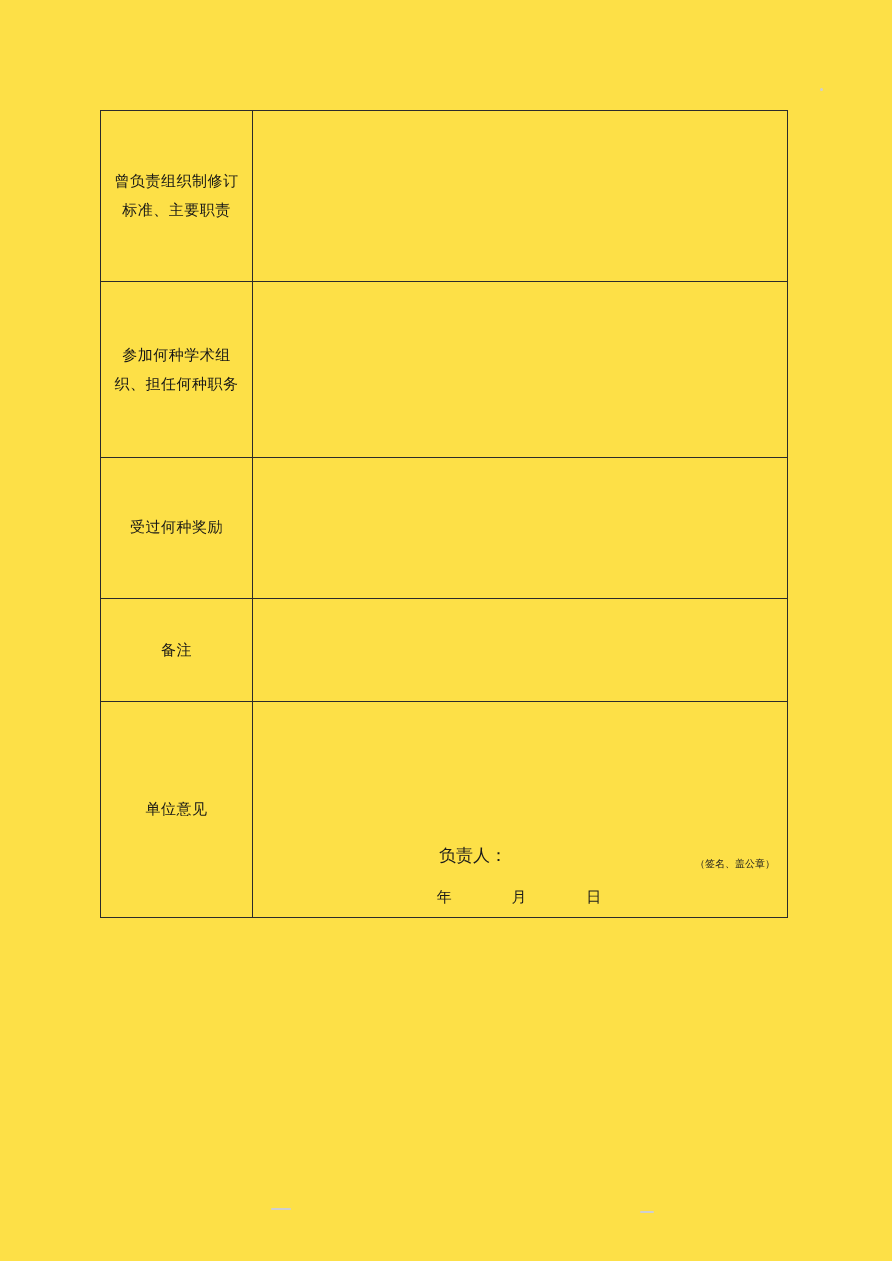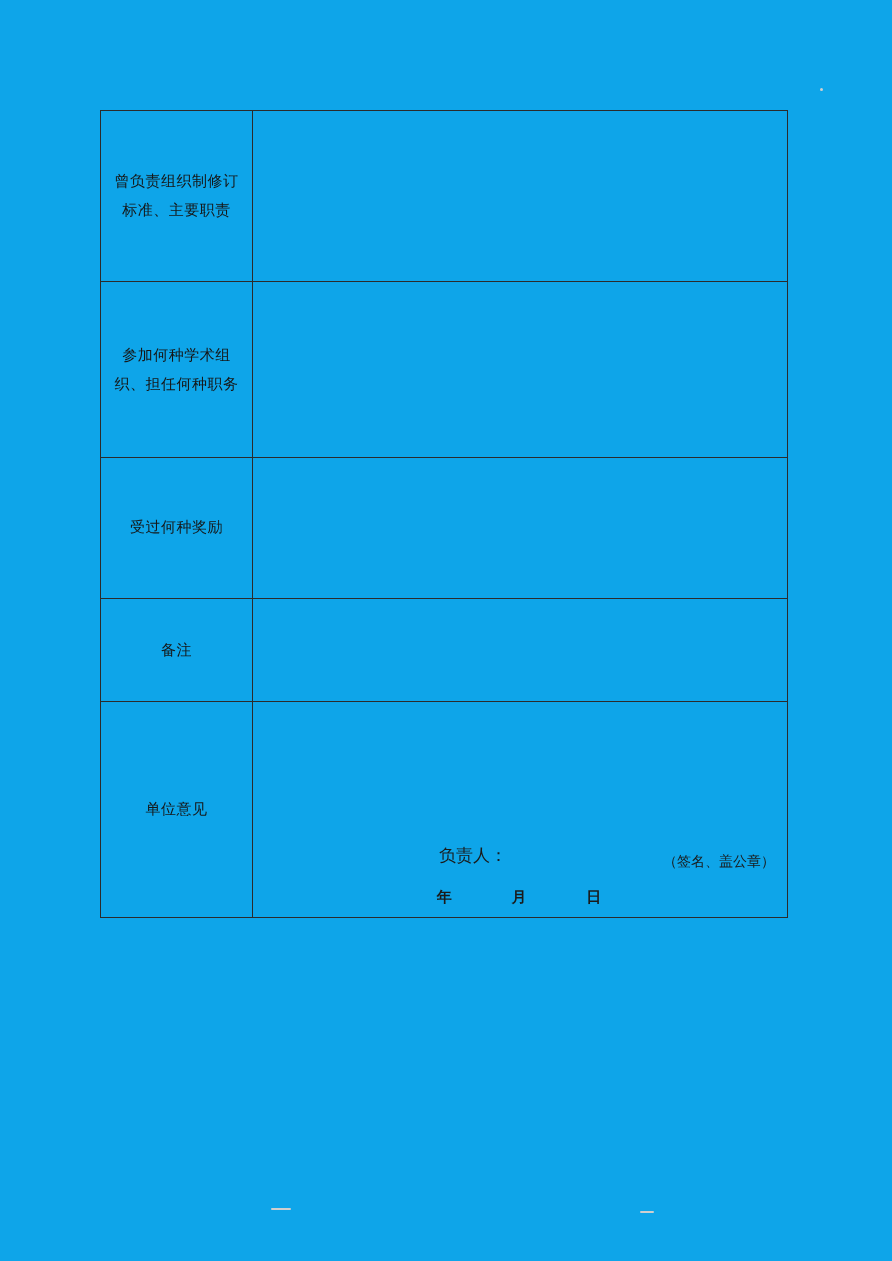--- a/index.html
+++ b/index.html
@@ -14,21 +14,21 @@
     color: #1a1a1a;
     position: relative;
     overflow: hidden;
   }
   .page {
     position: absolute;
     left: 0;
     top: 0;
     width: 892px;
     height: 1261px;
-    background: #0ea5e9;
+    background: #fde047;
   }
   .form-table {
     position: absolute;
     left: 100px;
     top: 110px;
     width: 687px;
     border-collapse: collapse;
     table-layout: fixed;
   }
   .form-table td {
@@ -68,32 +68,31 @@
     position: absolute;
     left: 186px;
     bottom: 50px;
     font-size: 17px;
     white-space: nowrap;
   }
   .sig-seal {
     position: absolute;
     right: 12px;
     bottom: 46px;
-    font-size: 14px;
+    font-size: 10px;
     white-space: nowrap;
   }
   .date-row {
     position: absolute;
     left: 0;
     right: 0;
     bottom: 10px;
     text-align: center;
     font-size: 15px;
     letter-spacing: 2px;
-    font-weight: bold;
   }
   .date-row span {
     display: inline-block;
     margin: 0 26px;
   }
   .speck {
     position: absolute;
     background: #cfcfcf;
     border-radius: 50%;
   }

